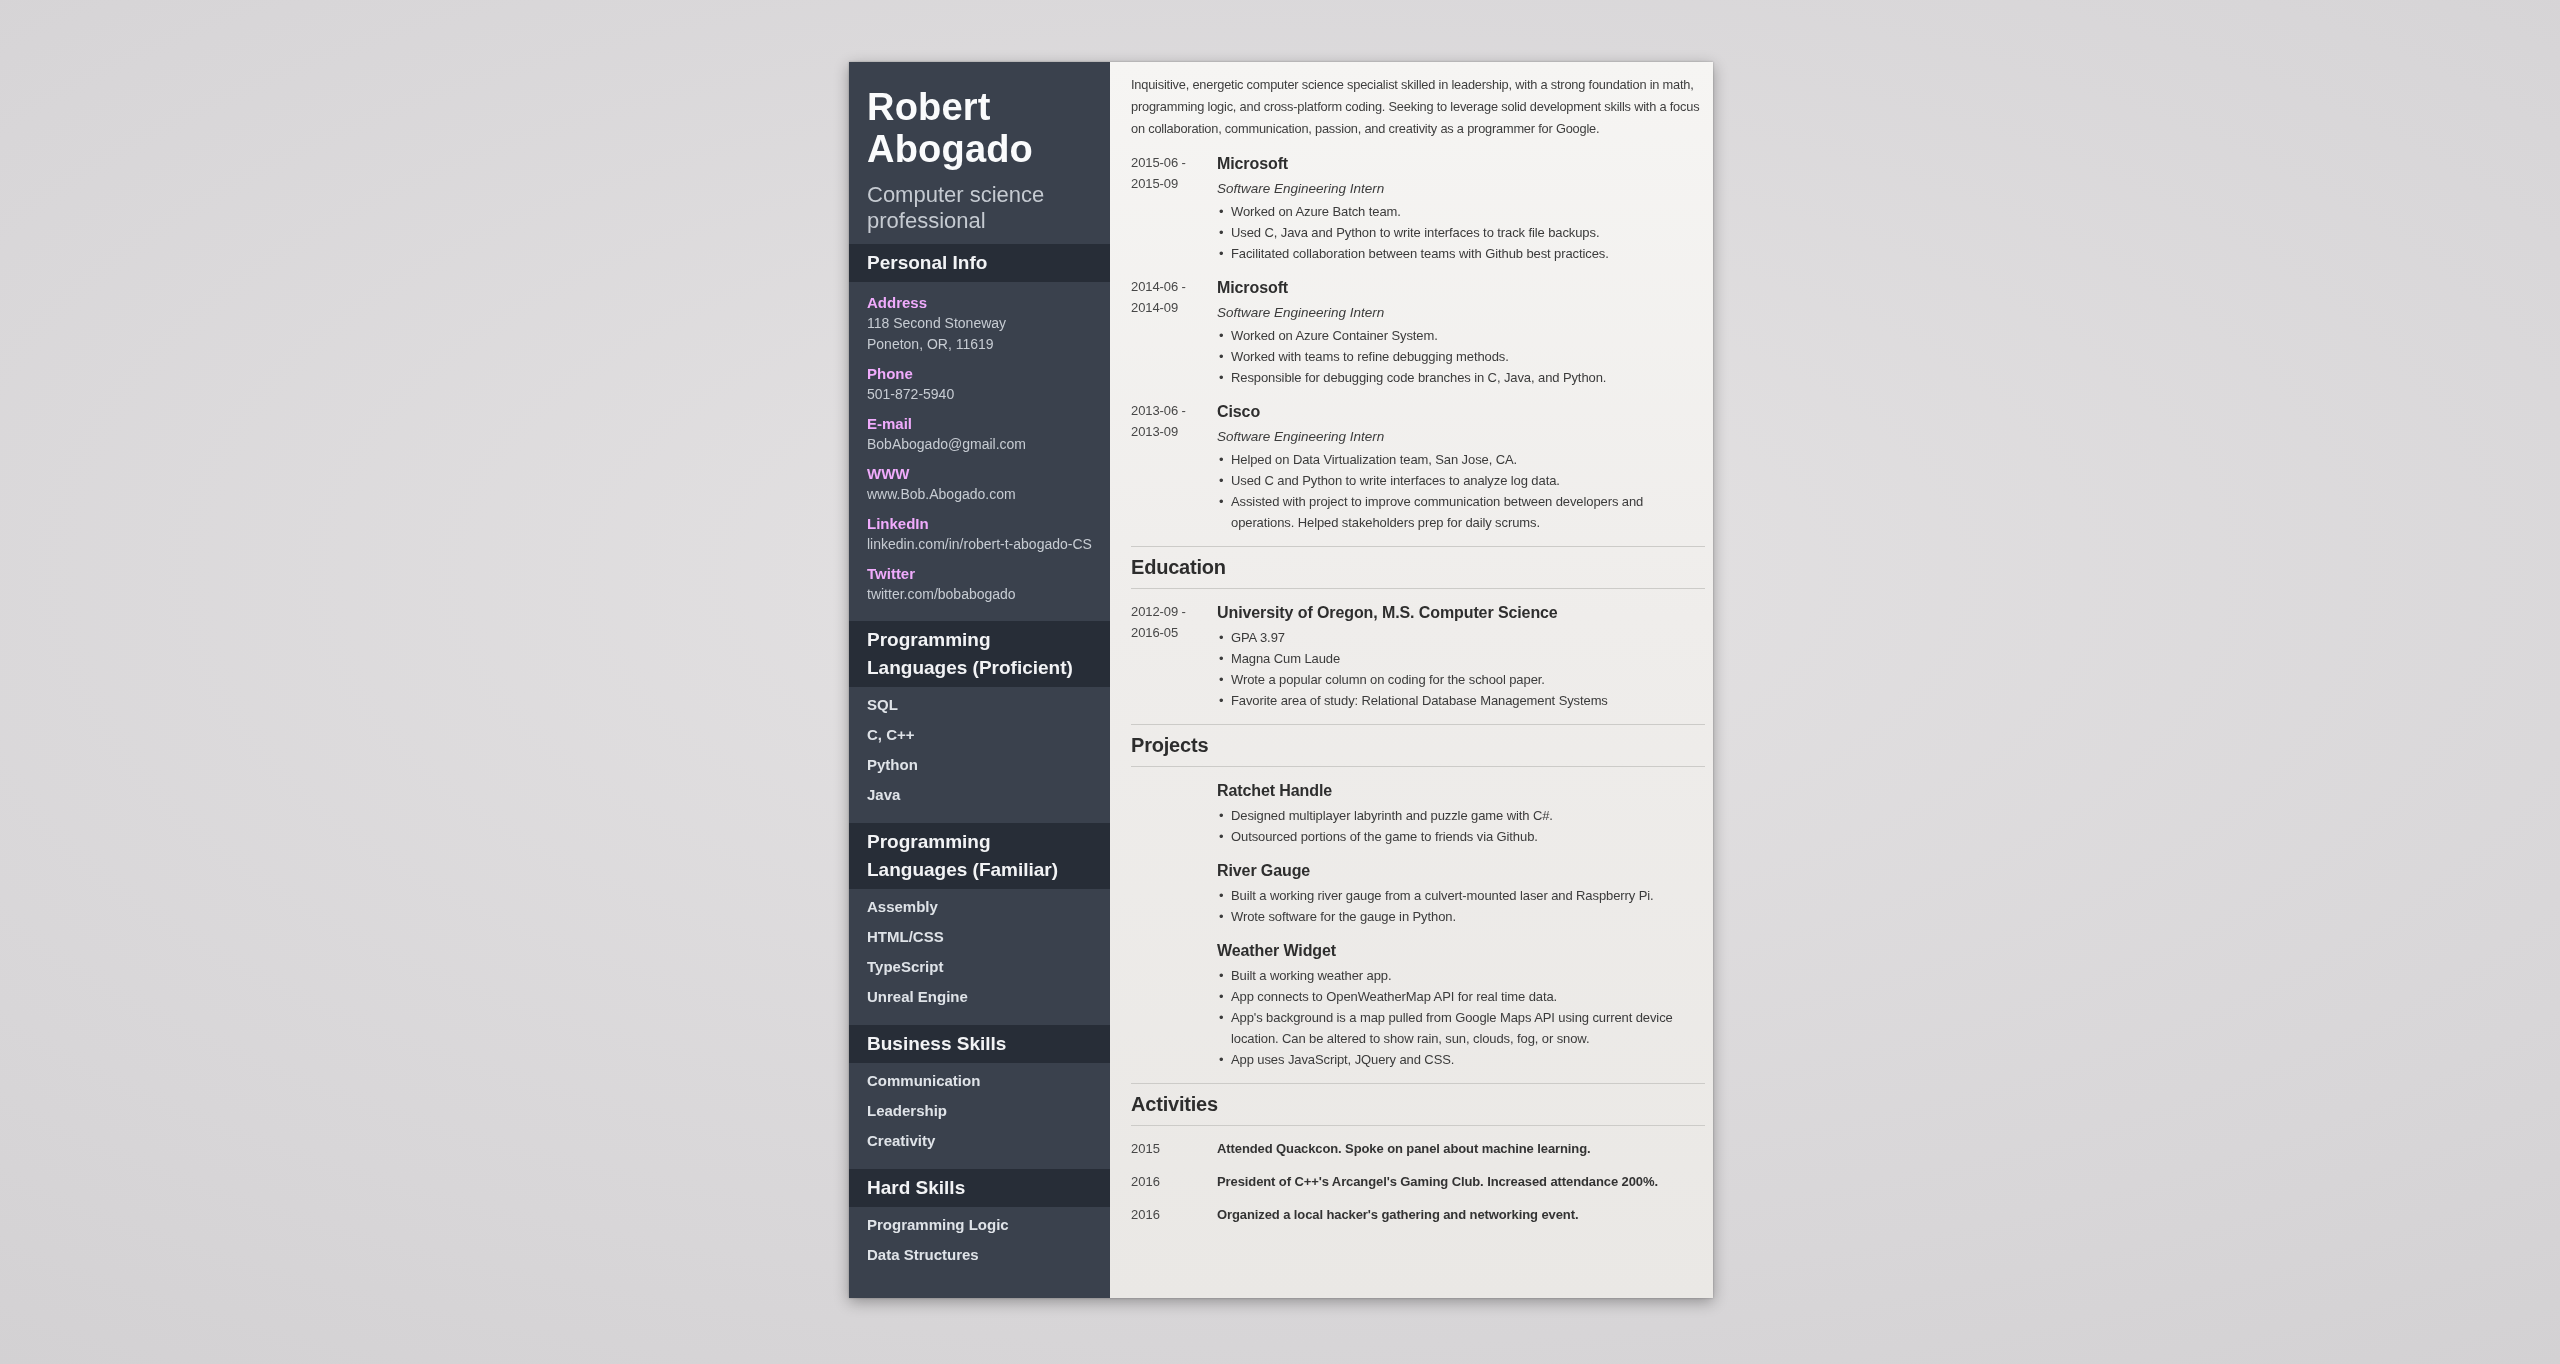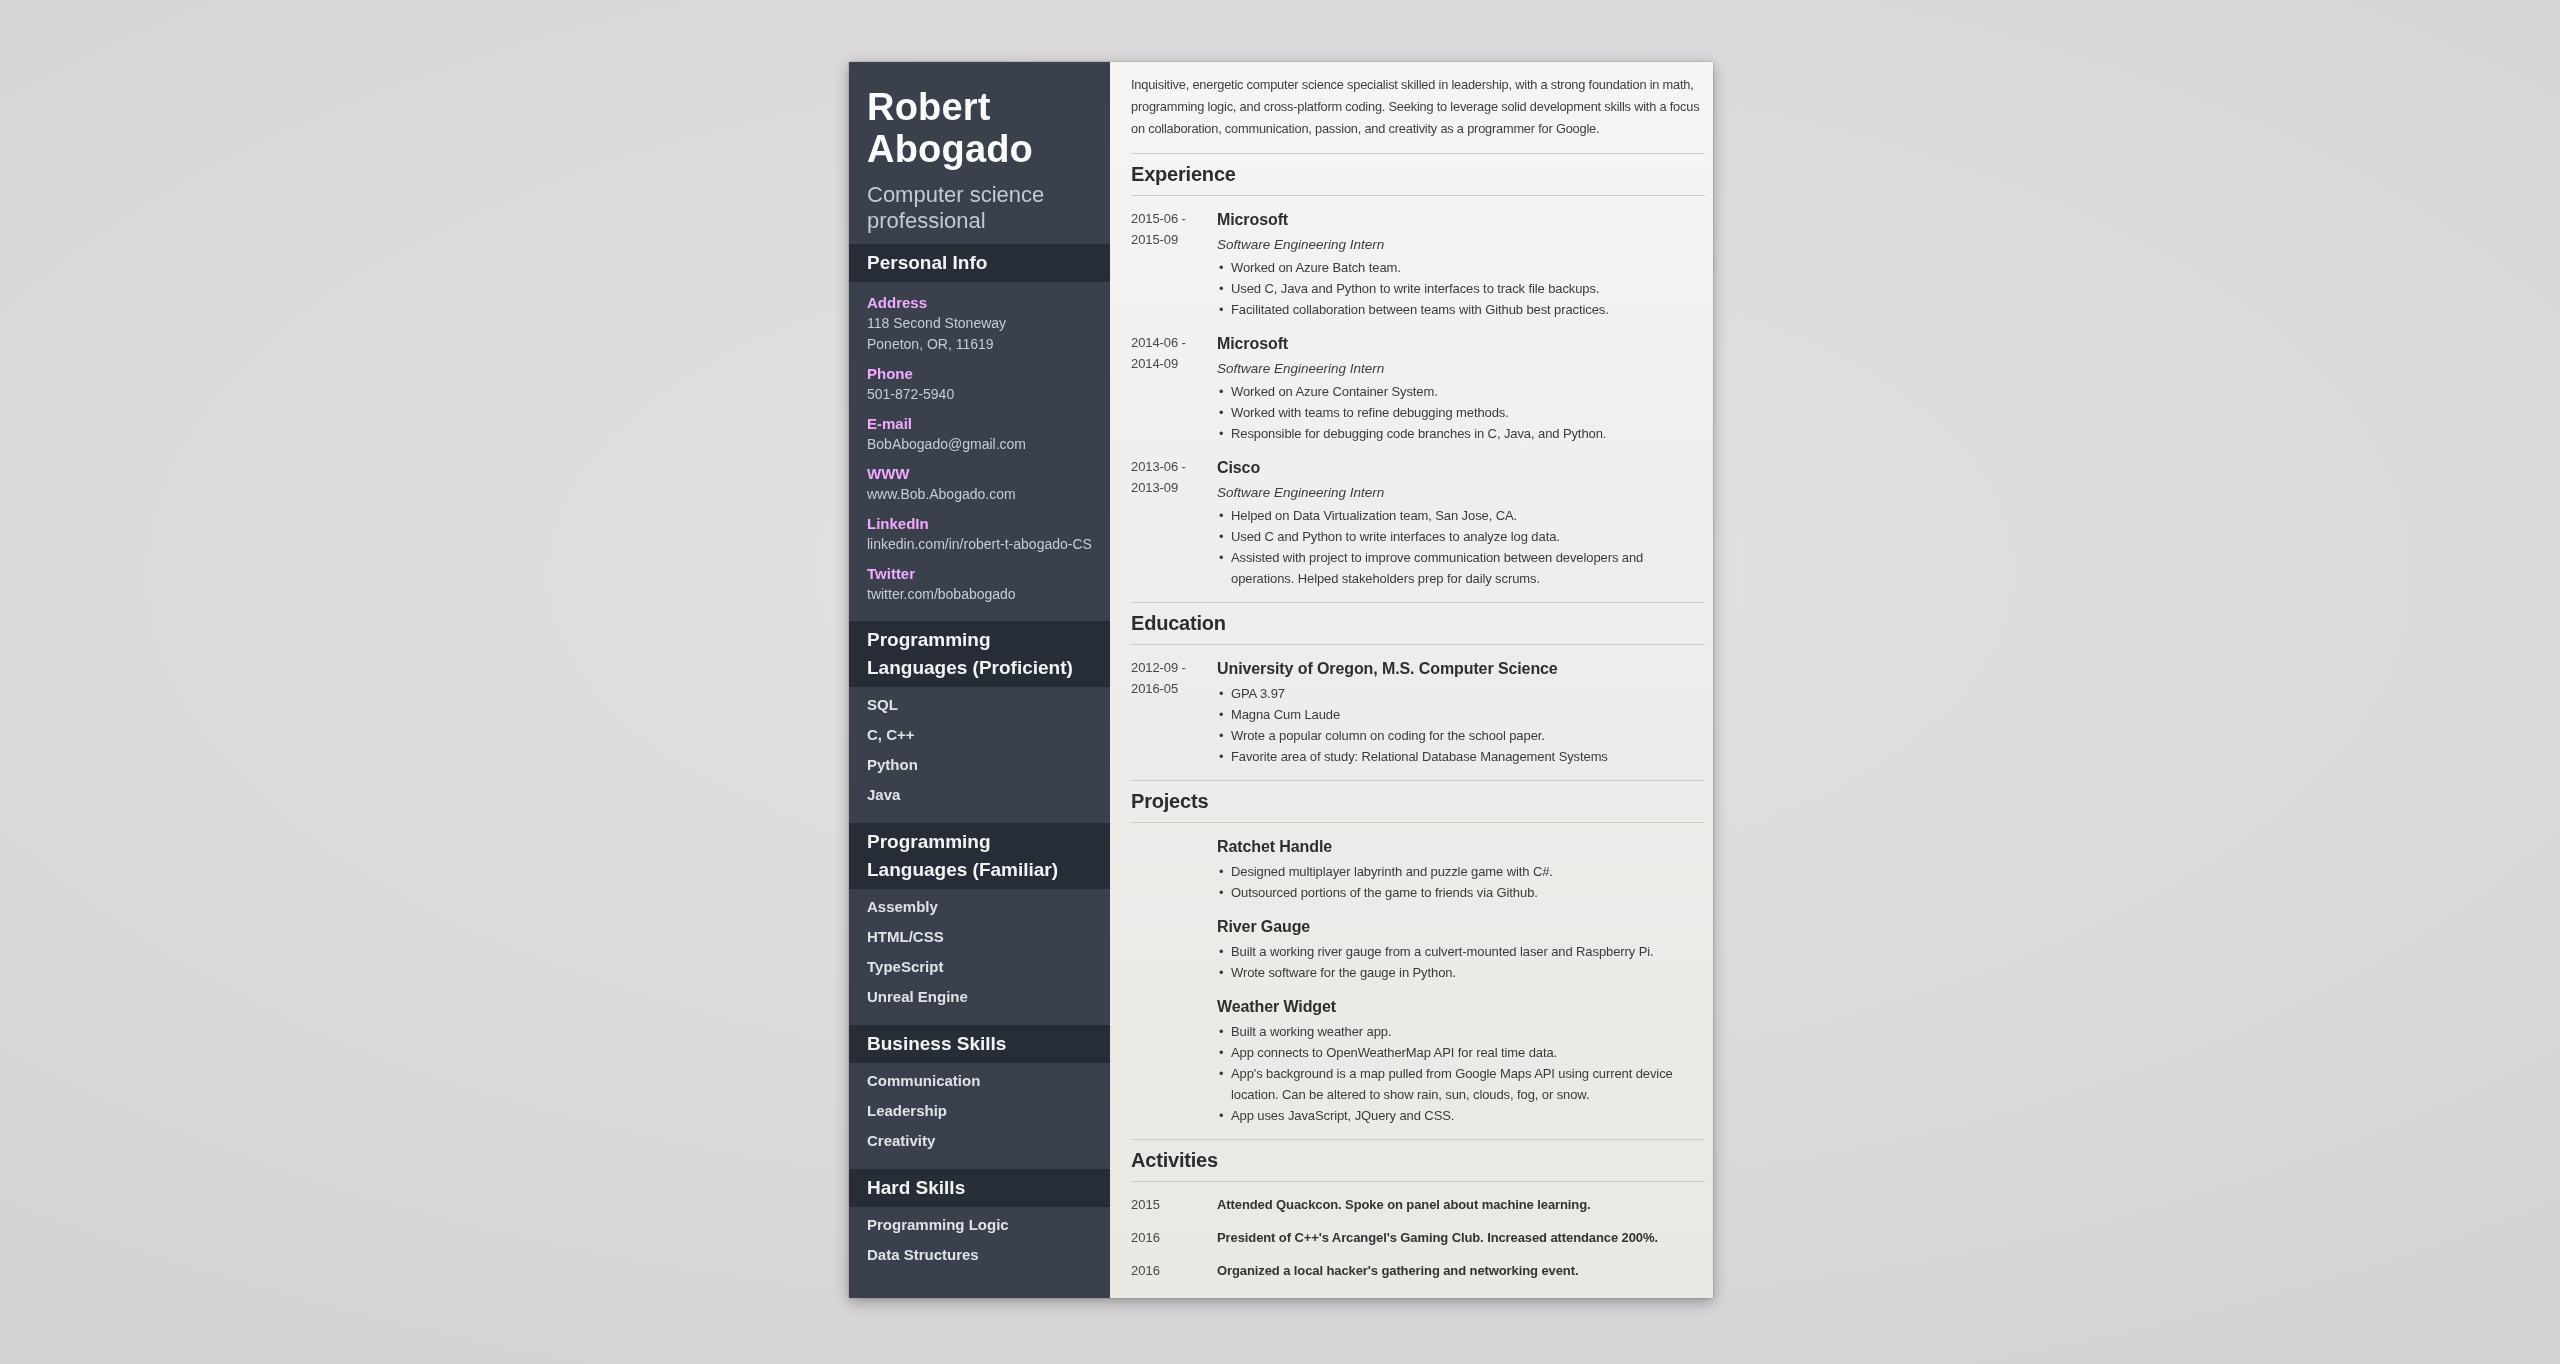--- a/index.html
+++ b/index.html
@@ -140,21 +140,20 @@
       <div class="skill-list">
         <div class="skill-item">Programming Logic</div>
         <div class="skill-item">Data Structures</div>
       </div>
     </aside>
 
     <section class="main">
 
       <p class="summary">Inquisitive, energetic computer science specialist skilled in leadership, with a strong foundation in math, programming logic, and cross-platform coding. Seeking to leverage solid development skills with a focus on collaboration, communication, passion, and creativity as a programmer for Google.</p>
 
-      <h2 class="section-head">Experience</h2>
 
       <div class="entry">
         <div class="dates">
           <div>2015-06 -</div>
           <div>2015-09</div>
         </div>
         <div class="ebody">
           <div class="company">Microsoft</div>
           <div class="role">Software Engineering Intern</div>
           <ul class="bullets">

